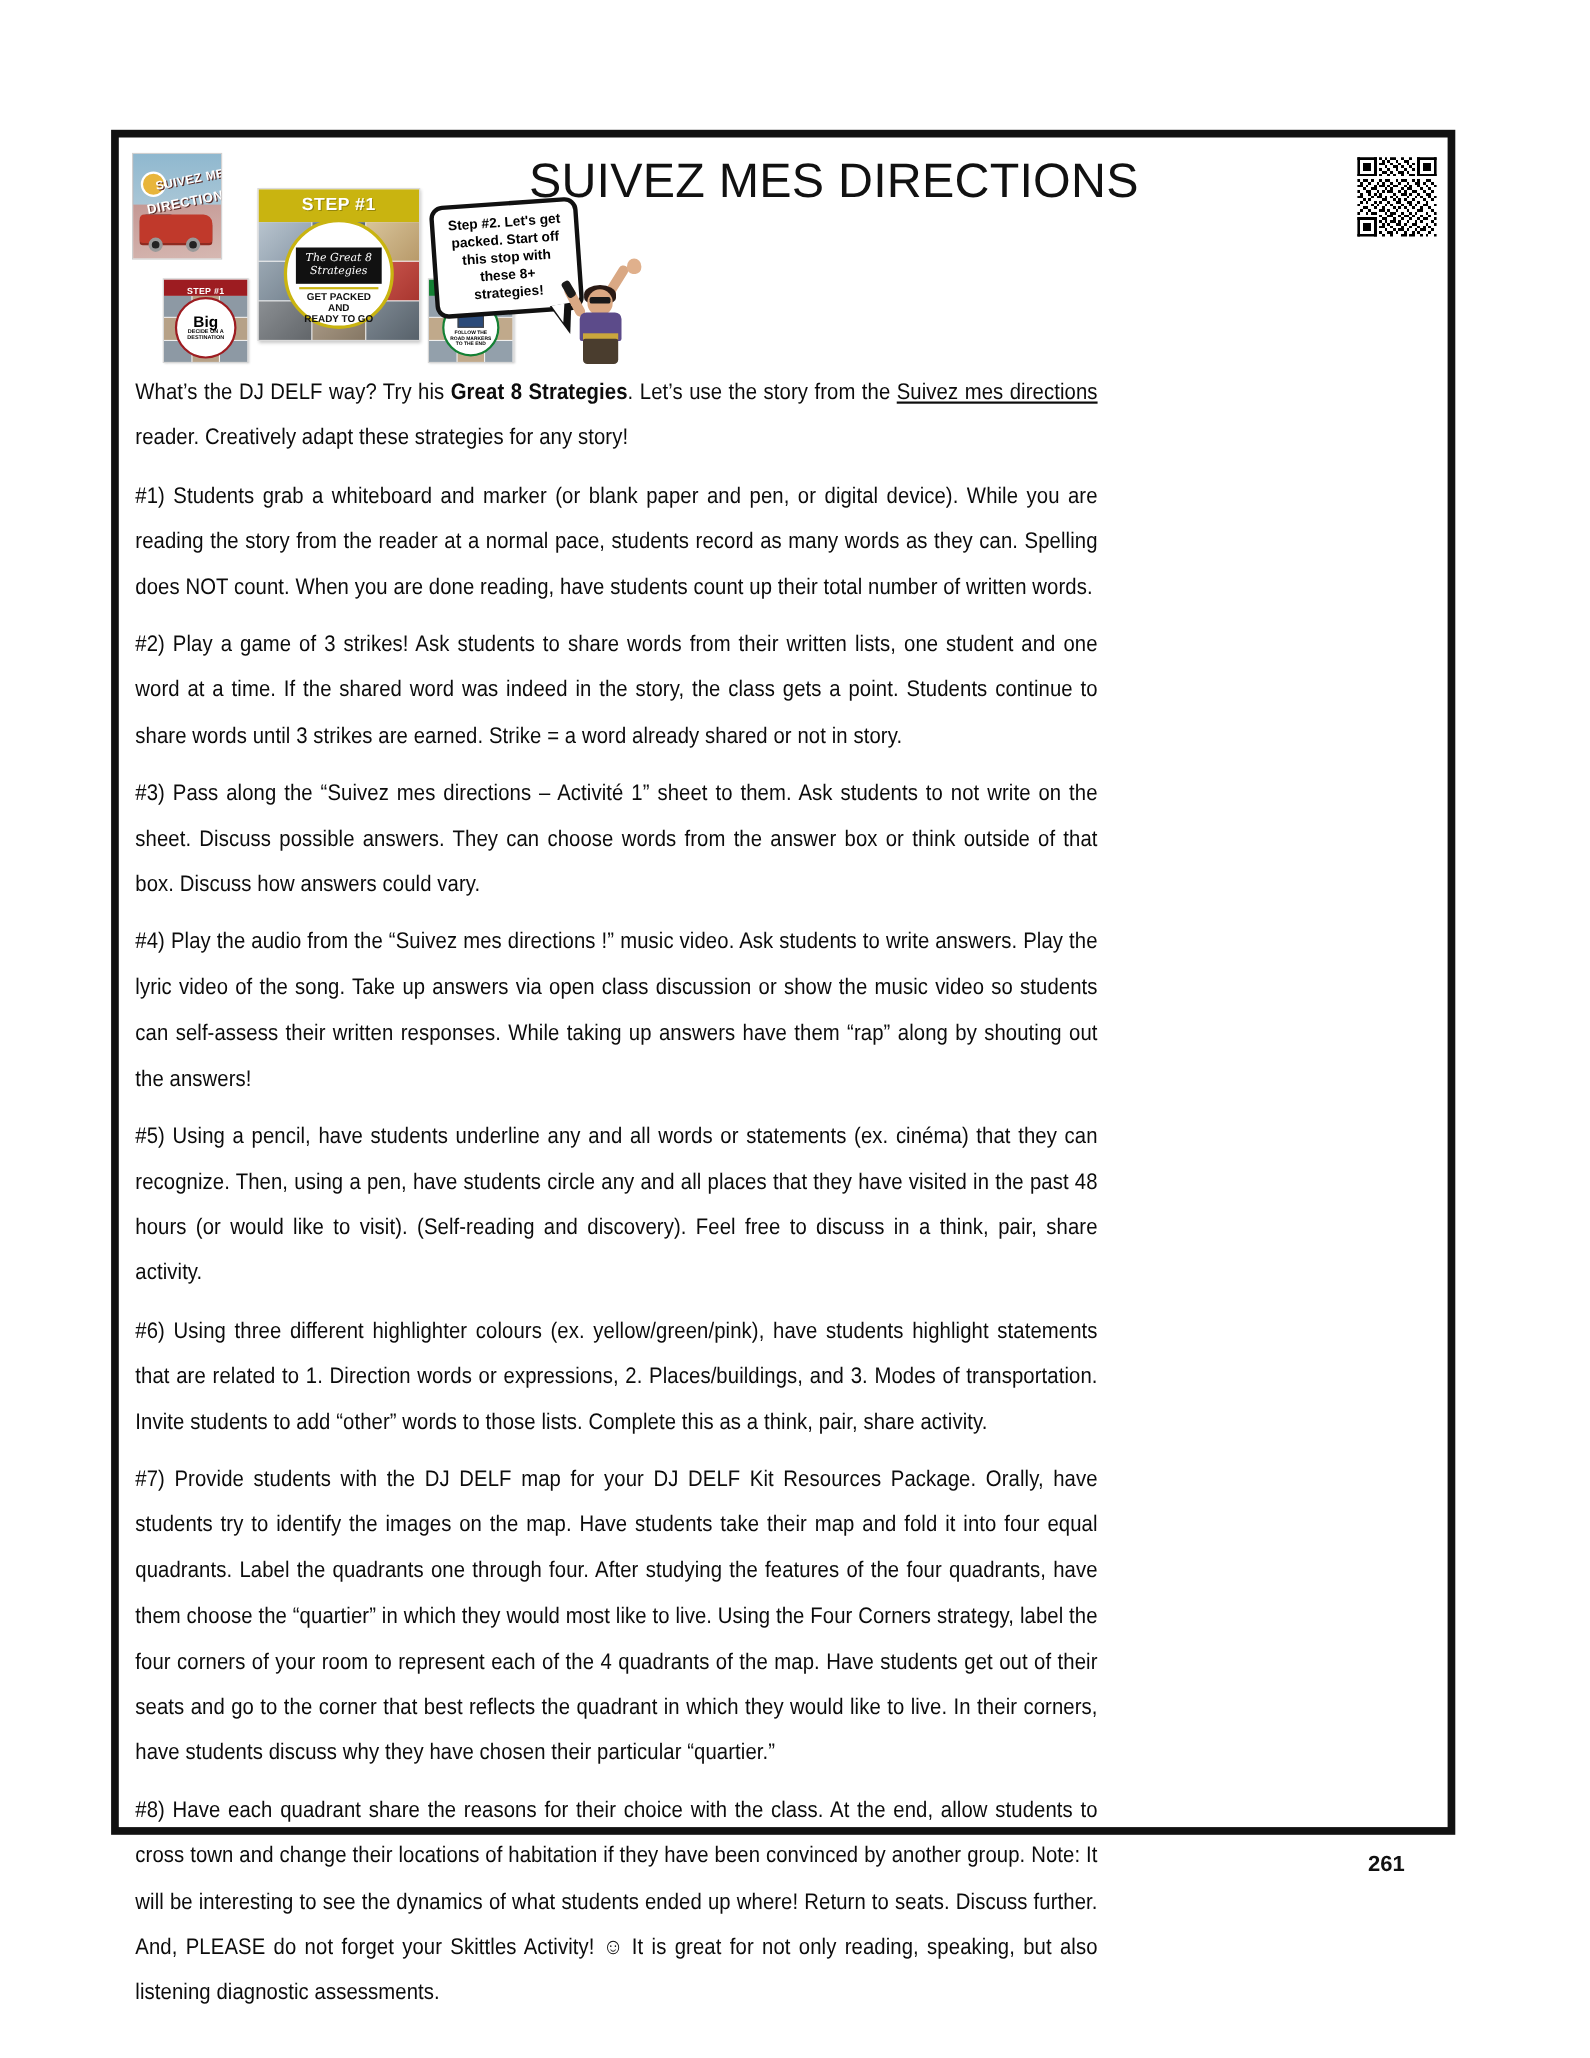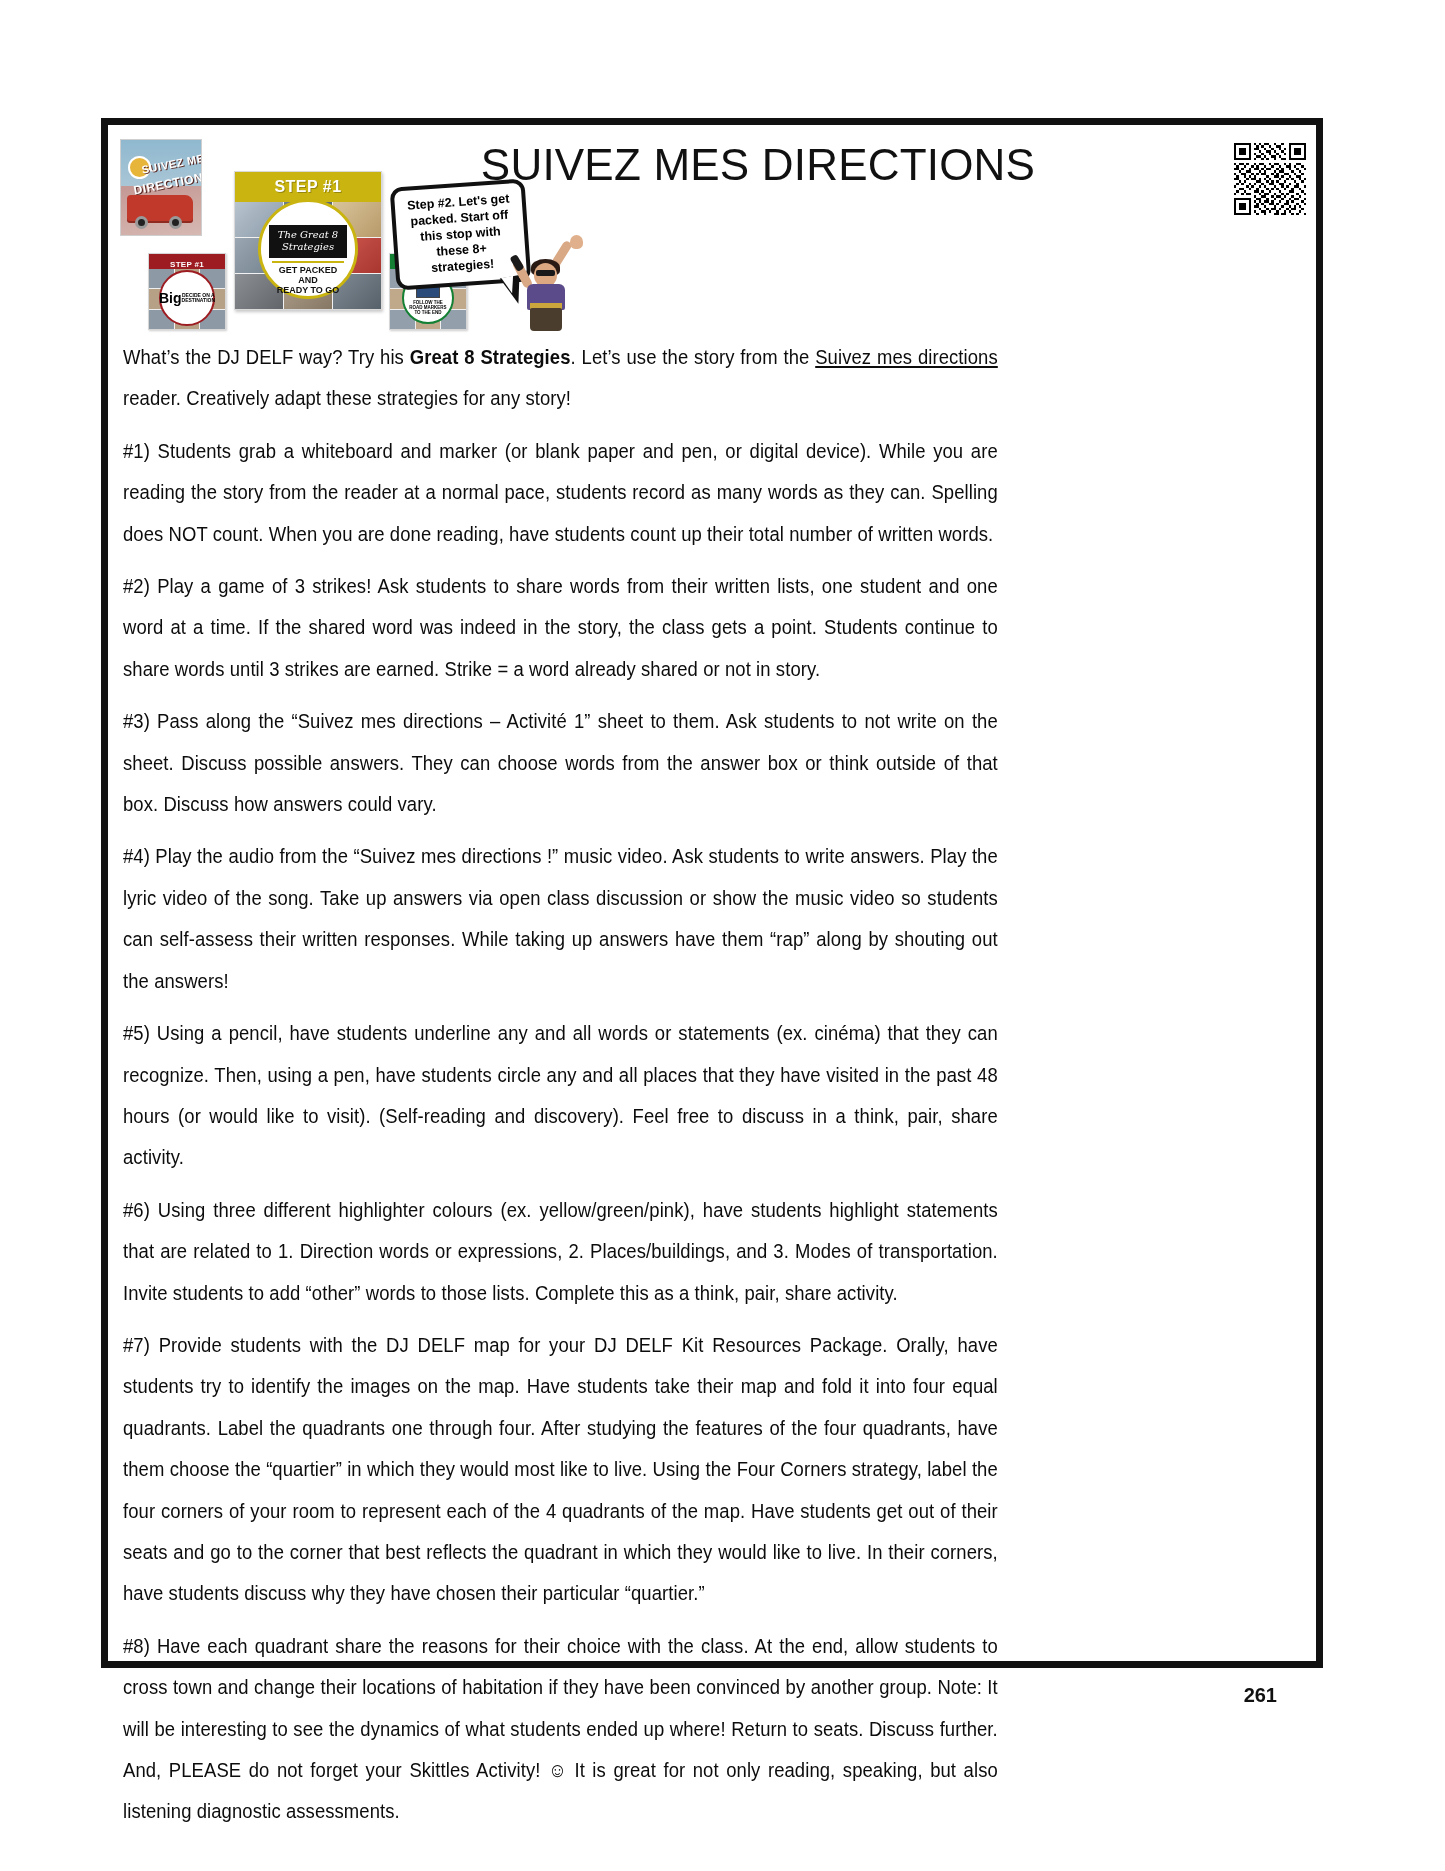--- a/index.html
+++ b/index.html
@@ -184,21 +184,21 @@
   .step1-card .band span{color:#fff;font-size:8px;font-weight:bold;letter-spacing:.3px;font-family:"Liberation Sans",sans-serif;}
   .step1-card .mini {
     position:absolute;left:0;top:15px;right:0;bottom:0;
     display:grid;grid-template-columns:repeat(3,1fr);grid-template-rows:repeat(3,1fr);gap:1px;
   }
   .step1-card .mini i:nth-child(odd){background:#8d99a4;}
   .step1-card .mini i:nth-child(even){background:#b6a187;}
   .step1-card .circ{
     position:absolute;left:50%;top:58%;transform:translate(-50%,-50%);
     width:52px;height:52px;border-radius:50%;background:#fff;border:2px solid #9d1c21;
-    display:flex;align-items:center;justify-content:center;text-align:center;
+    display:flex;flex-direction:column;align-items:center;justify-content:center;text-align:center;
   }
   .step1-card .circ b{font-size:14px;line-height:1;font-family:"Liberation Sans",sans-serif;}
   .step1-card .circ u{font-size:5px;text-decoration:none;font-weight:bold;line-height:1.1;display:block;margin-top:1px;}
 
   
   .step3-card {
     position: absolute;
     left: 281px;
     top: 128px;
     width: 76px;

